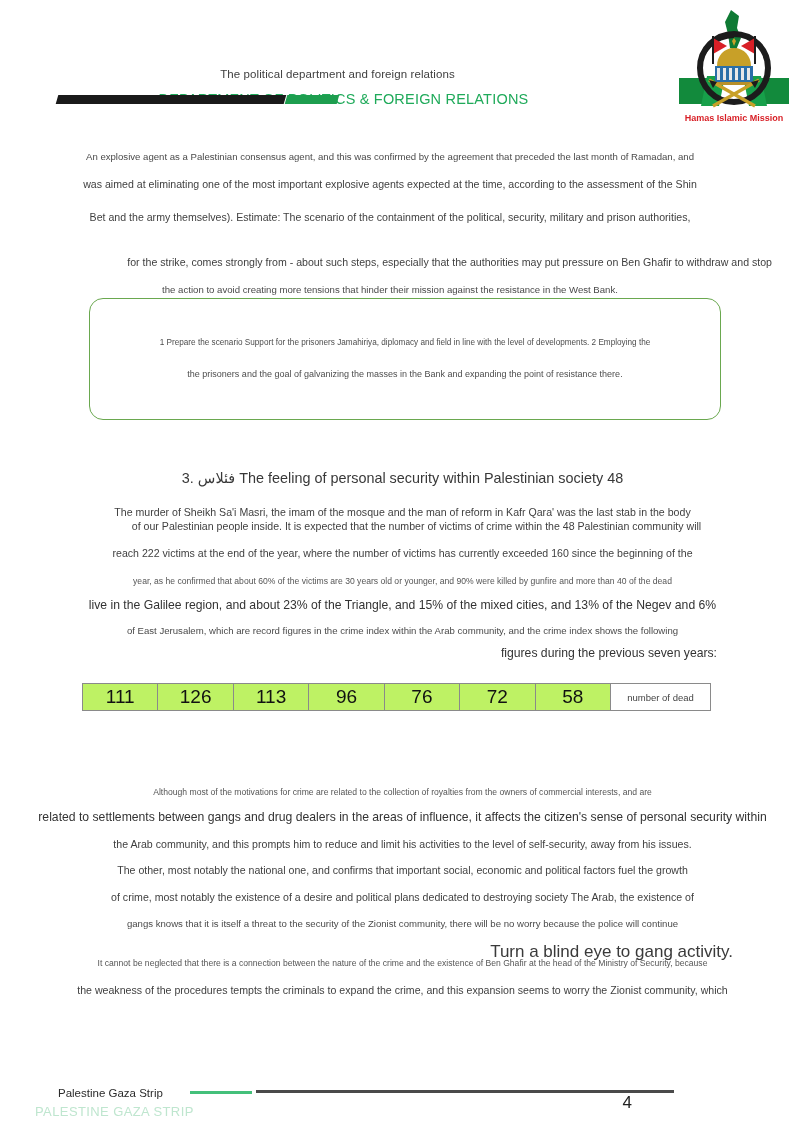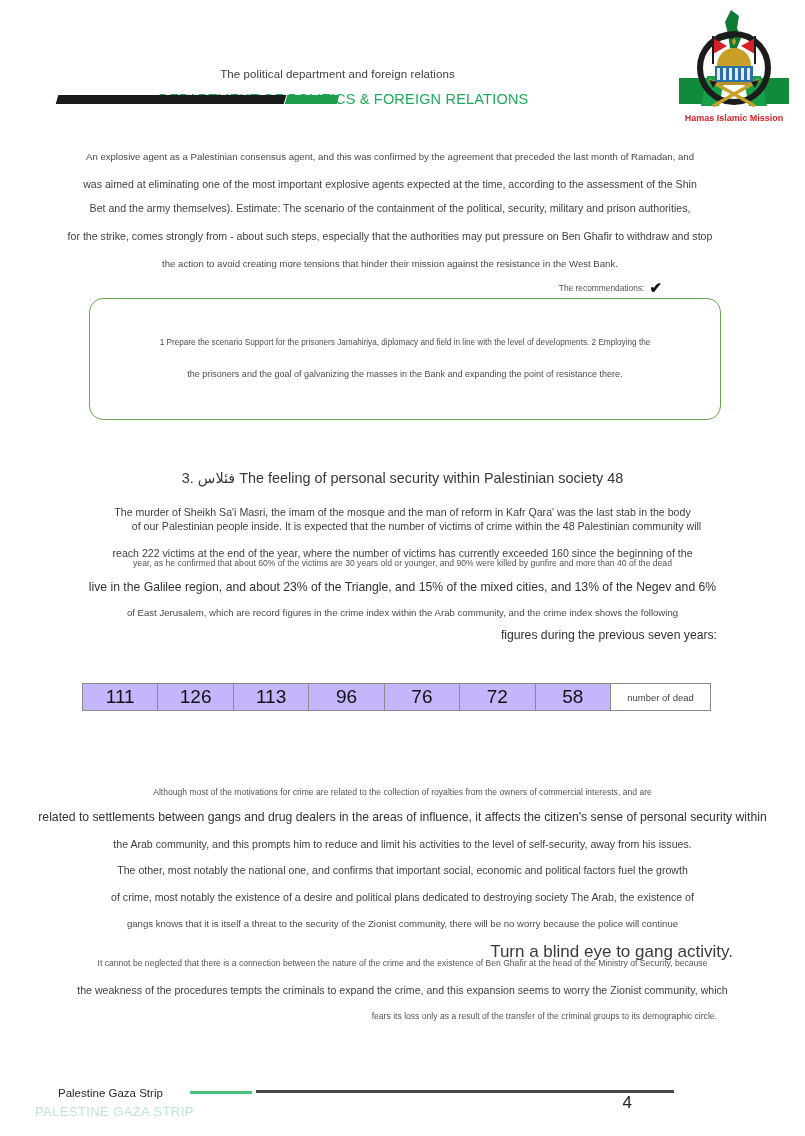--- a/index.html
+++ b/index.html
@@ -138,21 +138,21 @@
   }
   table.years td {
     border: 1px solid #8a8a8a;
     text-align: center;
     height: 27px;
     font-size: 19px;
     color: #111;
     font-family: "Liberation Sans", sans-serif;
   }
   table.years tr.head td { background: #d9d9d9; }
-  table.years tr.body td { background: #c4b5fd; }
+  table.years tr.body td { background: #bef264; }
   table.years td.label {
     font-size: 9px;
     color: #444;
     background: #efefef;
     width: 100px;
   }
   table.years tr.body td.label {
     background: #ffffff;
     font-size: 9.5px;
   }
@@ -260,40 +260,40 @@
       <path d="M80 72 L72 74 L76 80 Z" fill="#1c1c1c"></path>
 
       <text x="55" y="113" font-family="Liberation Sans, sans-serif" font-size="9" font-weight="bold" fill="#d81f26" text-anchor="middle">Hamas Islamic Mission</text>
     </svg>
   </div>
 </div>
 
 <div id="block1" class="lines">
   <span class="ln sz-s  t-center" style="margin-top:4px;">An explosive agent as a Palestinian consensus agent, and this was confirmed by the agreement that preceded the last month of Ramadan, and</span>
   <span class="ln sz-m  t-center" style="margin-top:17px;">was aimed at eliminating one of the most important explosive agents expected at the time, according to the assessment of the Shin</span>
-  <span class="ln sz-m  t-center" style="margin-top:14px;">Bet and the army themselves). Estimate: The scenario of the containment of the political, security, military and prison authorities,</span>
-  <span class="ln sz-m  t-center" style="margin-top:17px;">for the strike, comes strongly from - about such steps, especially that the authorities may put pressure on Ben Ghafir to withdraw and stop</span>
+  <span class="ln sz-m  t-center" style="margin-top:23px;">Bet and the army themselves). Estimate: The scenario of the containment of the political, security, military and prison authorities,</span>
+  <span class="ln sz-m  t-center" style="margin-top:34px;text-align:right;">for the strike, comes strongly from - about such steps, especially that the authorities may put pressure on Ben Ghafir to withdraw and stop</span>
   <span class="ln sz-s  t-center" style="margin-top:18px;">the action to avoid creating more tensions that hinder their mission against the resistance in the West Bank.</span>
   <div class="reco-line">
     <span>The recommendations:</span><span class="reco-check">✔</span>
   </div>
 </div>
 
 <div class="greenbox">
   <span class="ln t-center" style="margin-bottom:22px;">1 Prepare the scenario Support for the prisoners Jamahiriya, diplomacy and field in line with the level of developments. 2 Employing the</span>
   <span class="ln gb3 t-center">the prisoners and the goal of galvanizing the masses in the Bank and expanding the point of resistance there.</span>
 </div>
 
 <div class="section-head">3. فئلاس The feeling of personal security within Palestinian society 48</div>
 
 <div id="block2" class="lines">
   <span class="ln sz-m  t-center" style="margin-top:4px;">The murder of Sheikh Sa'i Masri, the imam of the mosque and the man of reform in Kafr Qara' was the last stab in the body</span>
   <span class="ln sz-m  t-center" style="margin-top:3px;padding-left:32px;">of our Palestinian people inside. It is expected that the number of victims of crime within the 48 Palestinian community will</span>
   <span class="ln sz-m  t-center" style="margin-top:17px;">reach 222 victims at the end of the year, where the number of victims has currently exceeded 160 since the beginning of the</span>
-  <span class="ln sz-xs t-center" style="">year, as he confirmed that about 60% of the victims are 30 years old or younger, and 90% were killed by gunfire and more than 40 of the dead</span>
+  <span class="ln sz-xs t-center" style="margin-top:18px;">year, as he confirmed that about 60% of the victims are 30 years old or younger, and 90% were killed by gunfire and more than 40 of the dead</span>
   <span class="ln sz-l  t-center" style="margin-top:14px;">live in the Galilee region, and about 23% of the Triangle, and 15% of the mixed cities, and 13% of the Negev and 6%</span>
   <span class="ln sz-s  t-center" style="margin-top:14px;">of East Jerusalem, which are record figures in the crime index within the Arab community, and the crime index shows the following</span>
   <span class="ln sz-l" style="margin-top:12px; text-align:right; padding-right:88px;">figures during the previous seven years:</span>
 </div>
 
 <div class="tbl-wrap">
   <table class="years">
     <tbody>
     <tr class="body">
       <td>111</td>
@@ -315,21 +315,20 @@
   <span class="ln sz-m  t-center" style="margin-top:16px;">the Arab community, and this prompts him to reduce and limit his activities to the level of self-security, away from his issues.</span>
   <span class="ln sz-m  t-center" style="margin-top:16px;">The other, most notably the national one, and confirms that important social, economic and political factors fuel the growth</span>
   <span class="ln sz-m  t-center" style="margin-top:16px;">of crime, most notably the existence of a desire and political plans dedicated to destroying society The Arab, the existence of</span>
   <span class="ln sz-s  t-center" style="margin-top:16px;">gangs knows that it is itself a threat to the security of the Zionist community, there will be no worry because the police will continue</span>
   <div class="blind">Turn a blind eye to gang activity.</div>
 </div>
 
 <div id="block4" class="lines">
   <span class="ln sz-xs t-center" style="margin-top:4px;">It cannot be neglected that there is a connection between the nature of the crime and the existence of Ben Ghafir at the head of the Ministry of Security, because</span>
   <span class="ln sz-m  t-center" style="margin-top:17px;">the weakness of the procedures tempts the criminals to expand the crime, and this expansion seems to worry the Zionist community, which</span>
-  <span class="ln sz-xs" style="margin-top:17px; text-align:right; padding-right:88px;">fears its loss only as a result of the transfer of the criminal groups to its demographic circle.</span>
 </div>
 
 <div class="footer">
   <div class="ft-name">Palestine Gaza Strip</div>
   <div class="ft-name-light">PALESTINE GAZA STRIP</div>
   <div class="ft-bar-green"></div>
   <div class="ft-bar-dark"></div>
   <div class="ft-page">4</div>
 </div>
 

